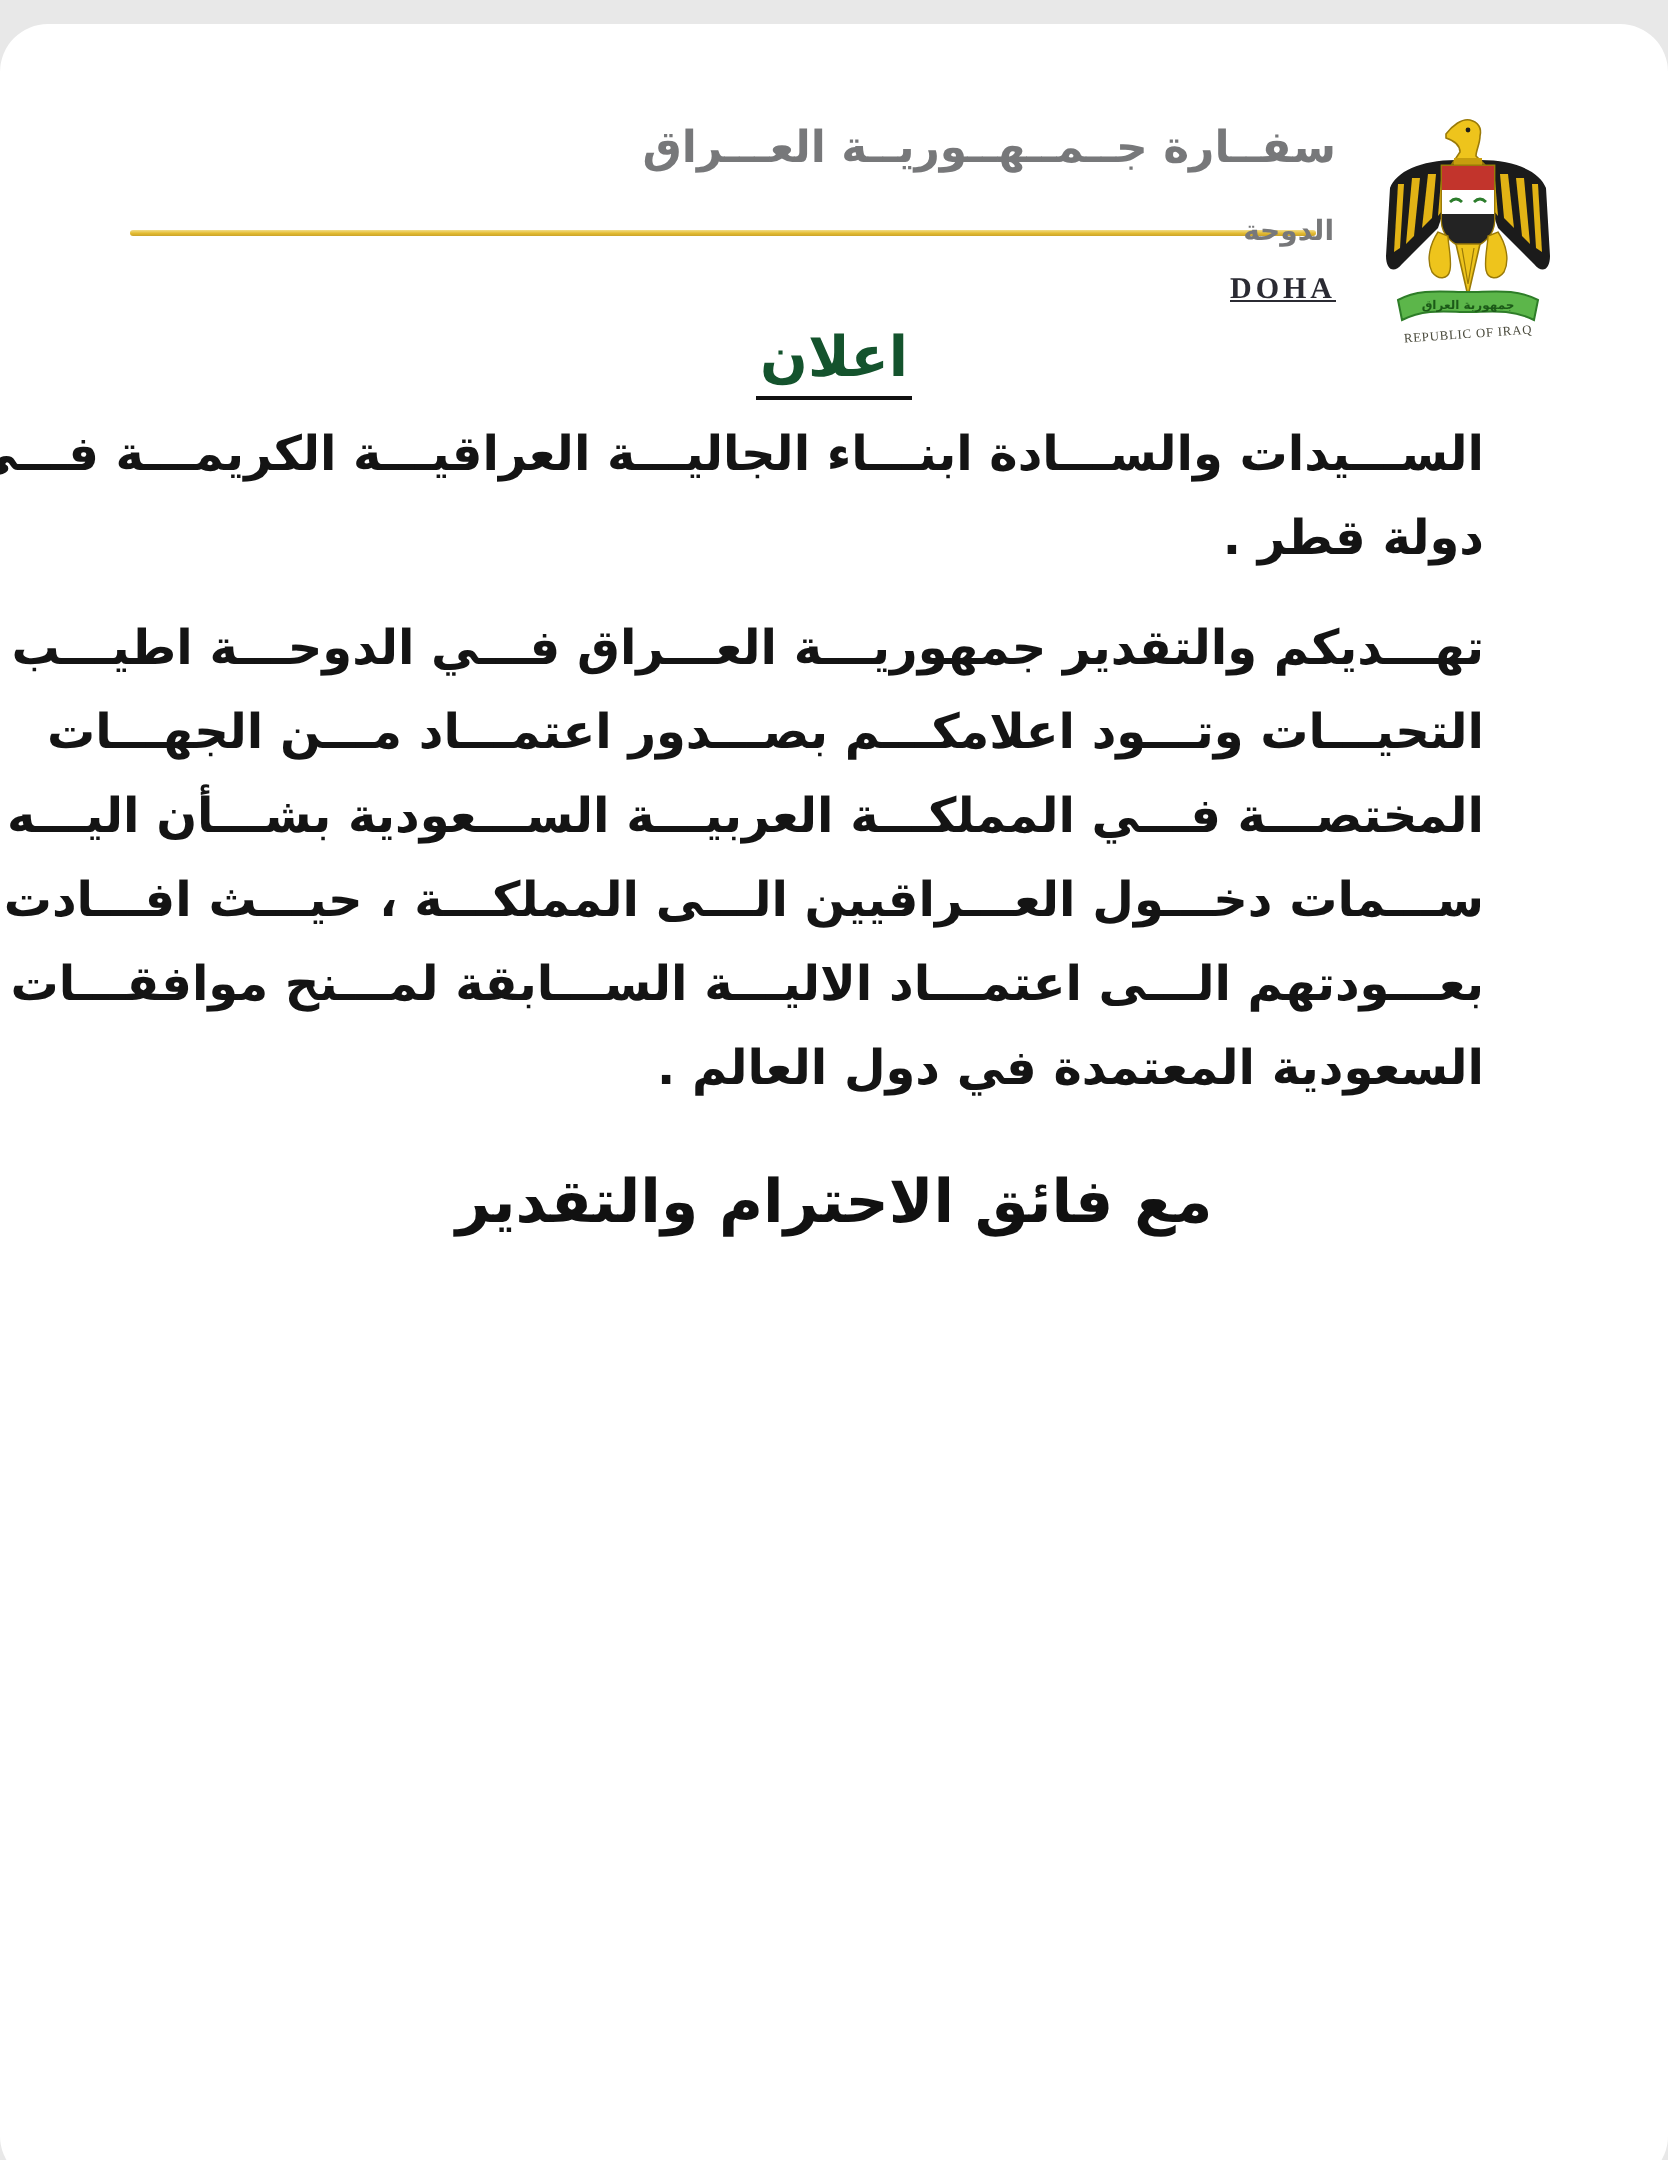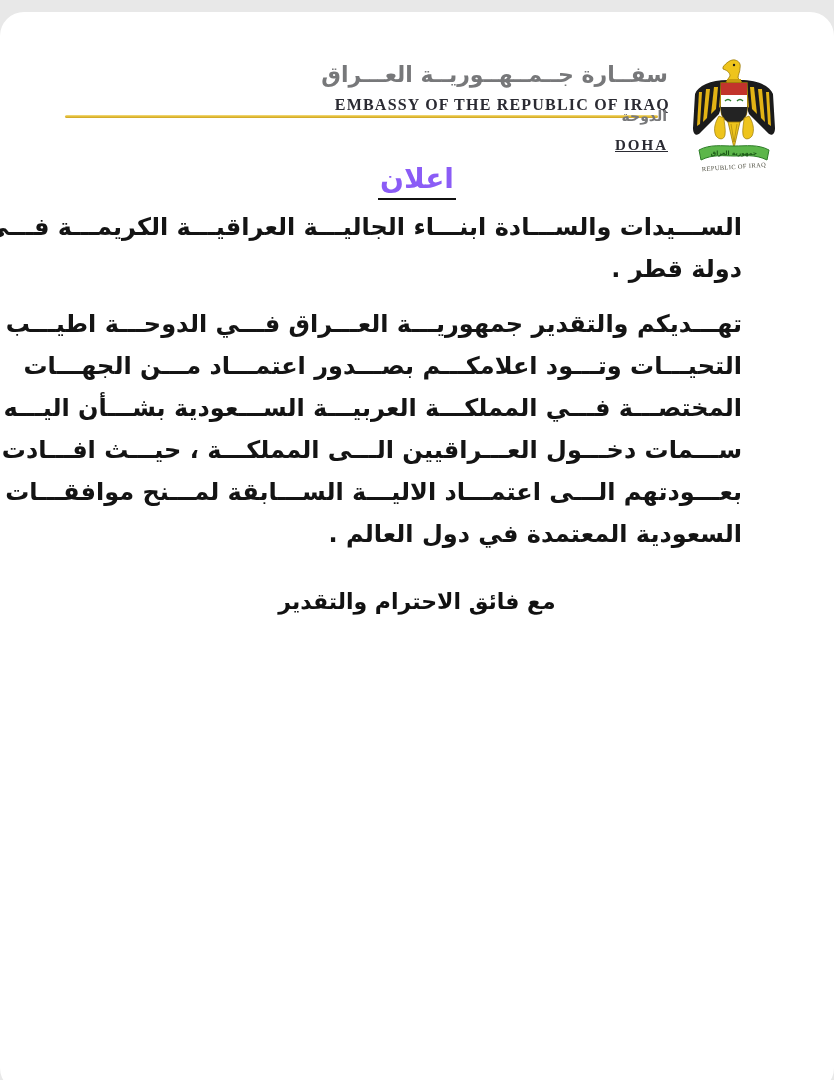--- a/index.html
+++ b/index.html
@@ -40,48 +40,47 @@
     font-family:"Liberation Serif","DejaVu Serif",serif;
     text-decoration:underline;
   }
   .emblem{position:absolute;top:44px;left:686px;width:96px;height:118px;}
   
   .doc-title{
     position:absolute;top:150px;left:0;right:0;text-align:center;
   }
   .doc-title span{
     display:inline-block;
-    font-size:28px;font-weight:bold;color:#8b5cf6;
+    font-size:28px;font-weight:bold;color:#14532d;
     border-bottom:2.5px solid #111;
     padding:0 2px 3px 2px;
     direction:rtl;
   }
   .body-block{
     position:absolute;top:194px;left:92px;width:650px;
     direction:rtl;color:#141414;
   }
   .para{margin:0 0 13px 0;}
   .line{
     font-size:24px;font-weight:bold;line-height:42px;
     text-align:justify;text-align-last:justify;
     white-space:nowrap;
   }
   .line.last{text-align-last:right;}
   .closing{
     margin-top:27px;text-align:center;text-align-last:center;
-    font-size:22px;font-weight:bold;line-height:40px;direction:rtl;color:#111;
+    font-size:30px;font-weight:bold;line-height:40px;direction:rtl;color:#111;
   }
 </style>
 </head>
 <body>
 
 <div class="page">
 
   <div class="hdr-ar">سفــارة جــمــهــوريــة العـــراق</div>
-  <div class="hdr-en">EMBASSY OF THE REPUBLIC OF IRAQ</div>
   <div class="gold-line"></div>
   <div class="city-ar">الدوحة</div>
   <div class="city-en">DOHA</div>
 
   <svg class="emblem" viewBox="0 0 96 118" aria-hidden="true">
 
     <path d="M42,24 C24,24 12,30 9,38 L7,72 C7,79 11,81 15,76 L33,58 C36,50 38,38 40,30 Z" fill="#1b1b1b"></path>
 
     <path d="M54,24 C72,24 84,30 87,38 L89,72 C89,79 85,81 81,76 L63,58 C60,50 58,38 56,30 Z" fill="#1b1b1b"></path>
 

